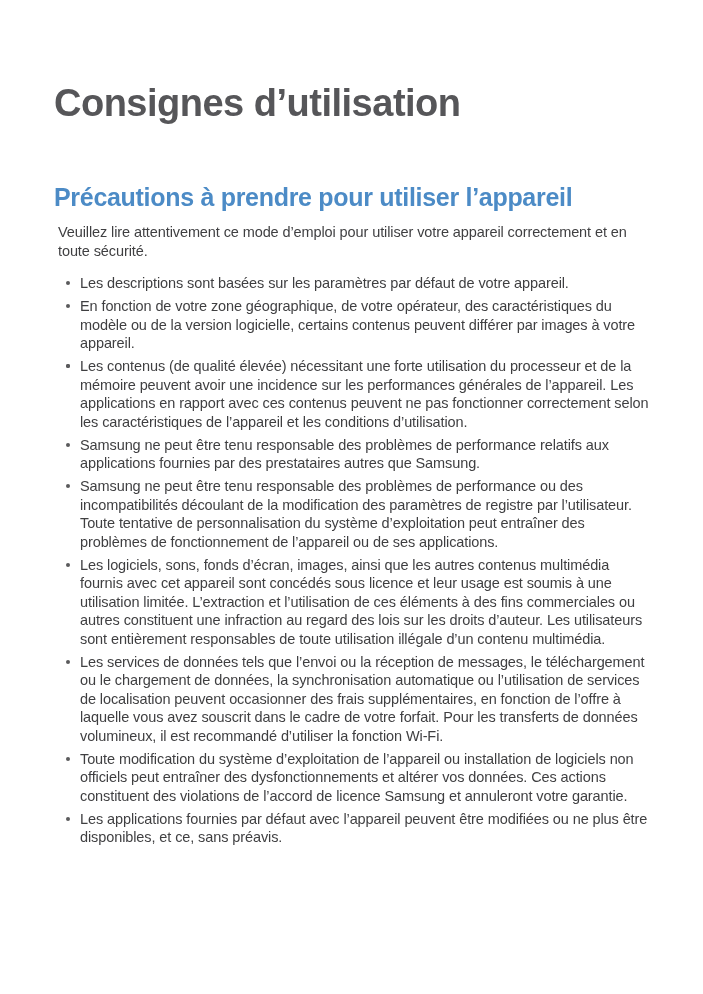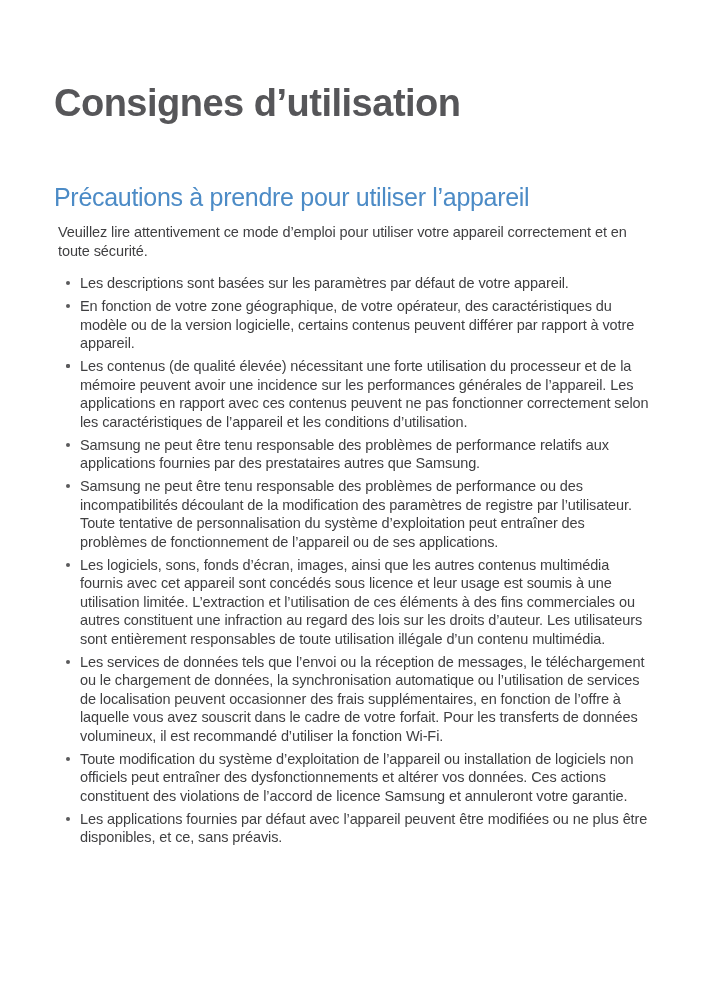--- a/index.html
+++ b/index.html
@@ -27,21 +27,21 @@
     font-size: 38px;
     line-height: 46px;
     font-weight: 600;
     letter-spacing: -0.5px;
     color: #565659;
   }
   .section-heading {
     margin: 56px 0 0 0;
     font-size: 25px;
     line-height: 30px;
-    font-weight: 400;
+    font-weight: 700;
     letter-spacing: -0.3px;
     color: #4c8bc6;
   }
   .intro {
     margin: 11px 0 0 4px;
     font-size: 14.5px;
     line-height: 18.5px;
     letter-spacing: -0.1px;
     color: #3f3f41;
   }
@@ -82,21 +82,21 @@
 </head>
 <body>
 
 <div class="page">
   <div class="content">
     <h1 class="doc-title">Consignes d’utilisation</h1>
     <h2 class="section-heading">Précautions à prendre pour utiliser l’appareil</h2>
     <p class="intro">Veuillez lire attentivement ce mode d’emploi pour utiliser votre appareil correctement et en toute sécurité.</p>
     <ul class="bullet-list">
         <li class="bullet-item"><span class="dot"></span><span>Les descriptions sont basées sur les paramètres par défaut de votre appareil.</span></li>
-        <li class="bullet-item"><span class="dot"></span><span>En fonction de votre zone géographique, de votre opérateur, des caractéristiques du modèle ou de la version logicielle, certains contenus peuvent différer par rapport à votre appareil.</span></li>
+        <li class="bullet-item"><span class="dot"></span><span>En fonction de votre zone géographique, de votre opérateur, des caractéristiques du modèle ou de la version logicielle, certains contenus peuvent différer par images à votre appareil.</span></li>
         <li class="bullet-item"><span class="dot"></span></li>
         <li class="bullet-item"><span class="dot"></span><span>Les contenus (de qualité élevée) nécessitant une forte utilisation du processeur et de la mémoire peuvent avoir une incidence sur les performances générales de l’appareil. Les applications en rapport avec ces contenus peuvent ne pas fonctionner correctement selon les caractéristiques de l’appareil et les conditions d’utilisation.</span></li>
         <li class="bullet-item"><span class="dot"></span><span>Samsung ne peut être tenu responsable des problèmes de performance relatifs aux applications fournies par des prestataires autres que Samsung.</span></li>
         <li class="bullet-item"><span class="dot"></span><span>Samsung ne peut être tenu responsable des problèmes de performance ou des incompatibilités découlant de la modification des paramètres de registre par l’utilisateur. Toute tentative de personnalisation du système d’exploitation peut entraîner des problèmes de fonctionnement de l’appareil ou de ses applications.</span></li>
         <li class="bullet-item"><span class="dot"></span><span>Les logiciels, sons, fonds d’écran, images, ainsi que les autres contenus multimédia fournis avec cet appareil sont concédés sous licence et leur usage est soumis à une utilisation limitée. L’extraction et l’utilisation de ces éléments à des fins commerciales ou autres constituent une infraction au regard des lois sur les droits d’auteur. Les utilisateurs sont entièrement responsables de toute utilisation illégale d’un contenu multimédia.</span></li>
         <li class="bullet-item"><span class="dot"></span><span>Les services de données tels que l’envoi ou la réception de messages, le téléchargement ou le chargement de données, la synchronisation automatique ou l’utilisation de services de localisation peuvent occasionner des frais supplémentaires, en fonction de l’offre à laquelle vous avez souscrit dans le cadre de votre forfait. Pour les transferts de données volumineux, il est recommandé d’utiliser la fonction Wi-Fi.</span></li>
         <li class="bullet-item"><span class="dot"></span><span>Toute modification du système d’exploitation de l’appareil ou installation de logiciels non officiels peut entraîner des dysfonctionnements et altérer vos données. Ces actions constituent des violations de l’accord de licence Samsung et annuleront votre garantie.</span></li>
         <li class="bullet-item"><span class="dot"></span><span>Les applications fournies par défaut avec l’appareil peuvent être modifiées ou ne plus être disponibles, et ce, sans préavis.</span></li>
       </ul>
   </div>

